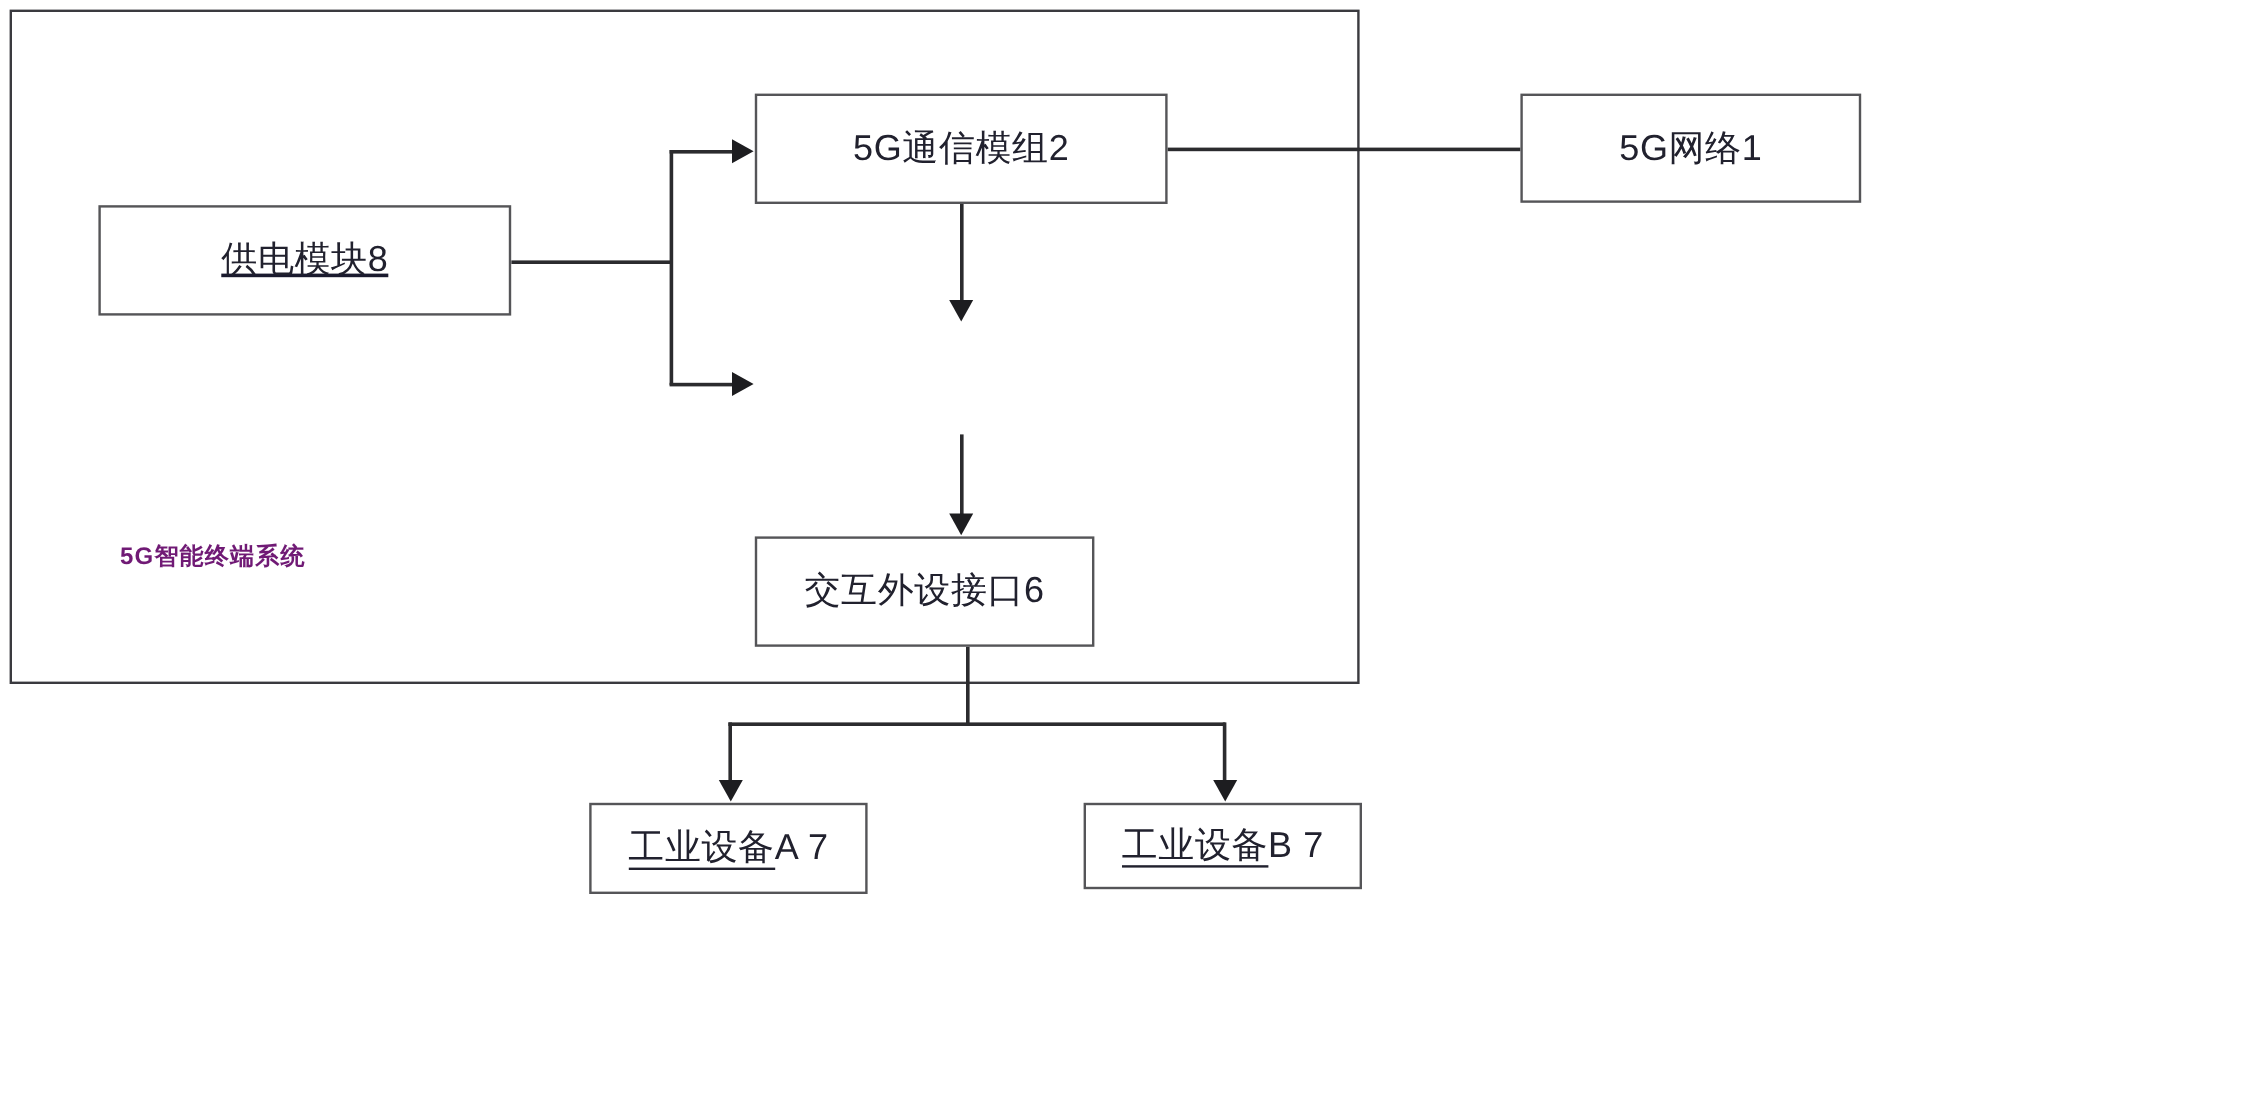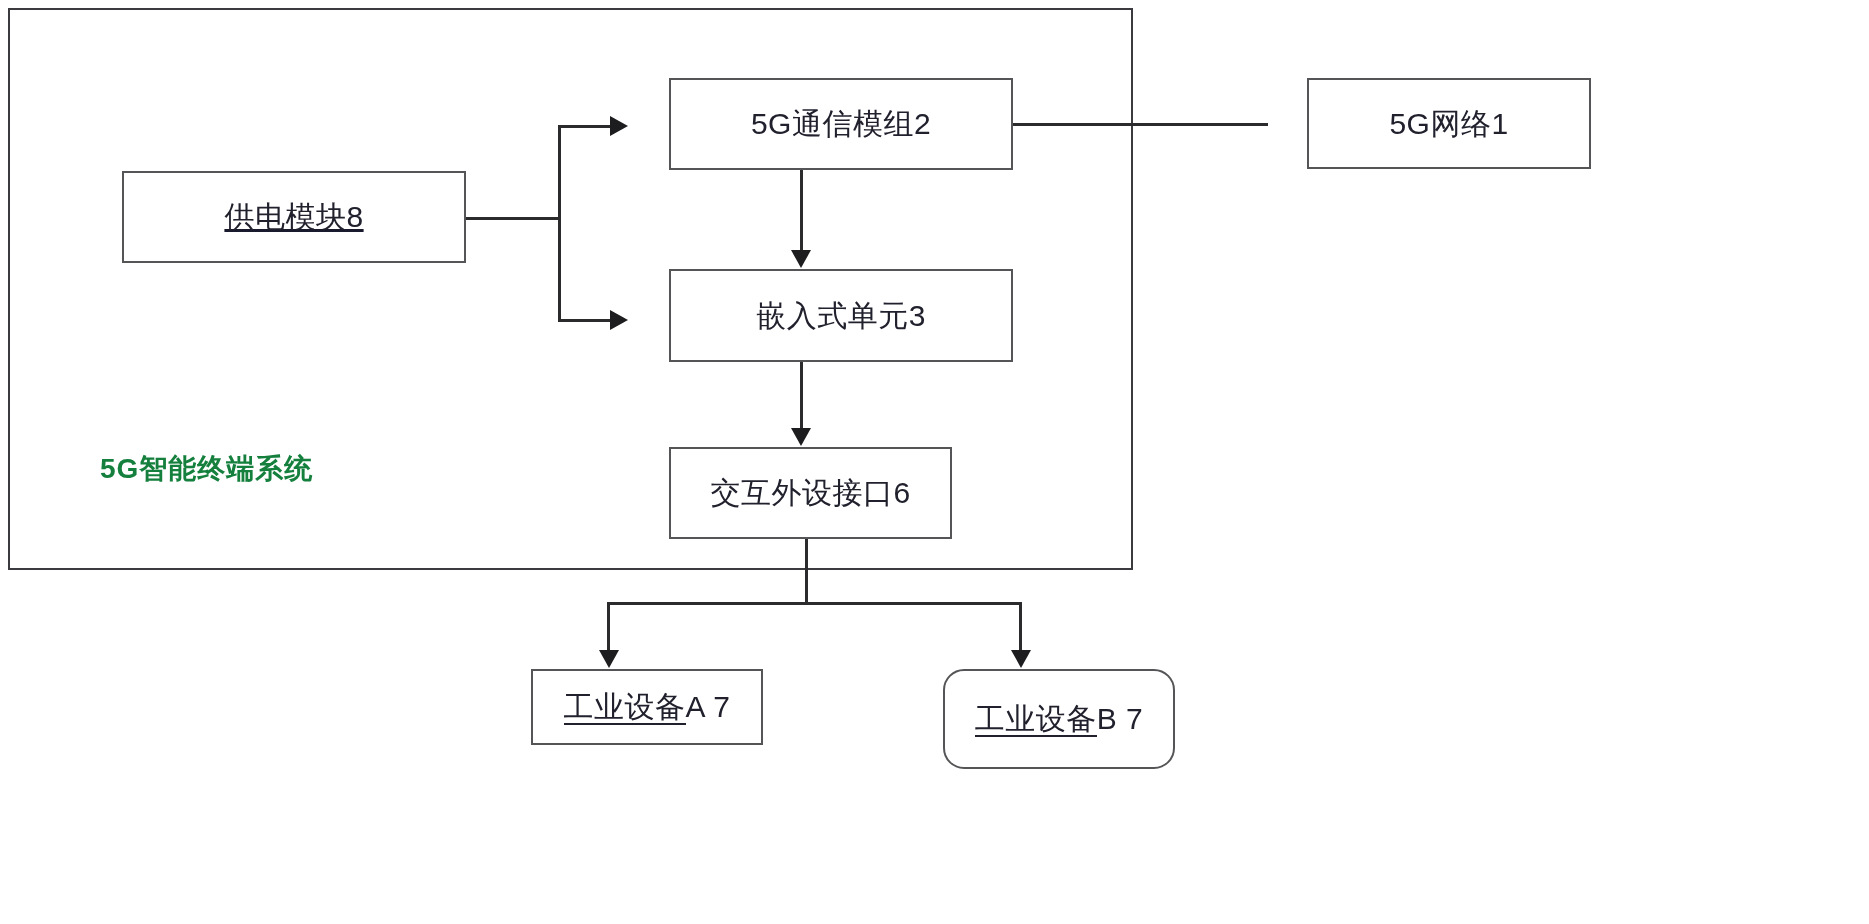--- a/index.html
+++ b/index.html
@@ -22,21 +22,20 @@
   
   .box {
     position: absolute;
     box-sizing: border-box;
     border: 2px solid #555558;
     background: #ffffff;
     display: flex;
     align-items: center;
     justify-content: center;
     text-align: center;
-    margin-left: 40px;
   }
   .box-label {
     font-size: 30px;
     line-height: 1.2;
     color: #21212e;
     letter-spacing: 0.5px;
     white-space: nowrap;
   }
   .underline-part {
     border-bottom: 2px solid #21212e;
@@ -49,23 +48,23 @@
     background: transparent;
     left: 8px;
     top: 8px;
     width: 1125px;
     height: 562px;
   }
   #system-title {
     position: absolute;
     left: 100px;
     top: 450px;
-    font-size: 28px;
+    font-size: 20px;
     font-weight: bold;
-    color: #15803d;
+    color: #701a75;
     letter-spacing: 1px;
     white-space: nowrap;
   }
   
   .line {
     position: absolute;
     background: #2b2b2e;
   }
   .line.h { height: 3px; }
   .line.v { width: 3px; }
@@ -125,29 +124,26 @@
   </div>
 
   <div class="box" style="left:1267px; top:78px; width:284px; height:91px;">
     <span class="box-label">5G网络1</span>
   </div>
 
   <div class="box" style="left:82px; top:171px; width:344px; height:92px;text-decoration:underline;">
     <span class="box-label">供电模块8</span>
   </div>
 
-  <div class="box" style="left:629px; top:269px; width:344px; height:93px;">
-    <span class="box-label">嵌入式单元3</span>
-  </div>
 
   <div class="box" style="left:629px; top:447px; width:283px; height:92px;">
     <span class="box-label">交互外设接口6</span>
   </div>
 
   <div class="box" style="left:491px; top:669px; width:232px; height:76px;">
     <span class="box-label"><span class="underline-part">工业设备</span><span>A 7</span></span>
   </div>
 
-  <div class="box" style="left:903px; top:669px; width:232px; height:100px;border-radius:21px;">
+  <div class="box" style="left:903px; top:669px; width:232px; height:72px;">
     <span class="box-label"><span class="underline-part">工业设备</span><span>B 7</span></span>
   </div>
 
 </div>
 
 </body></html>

